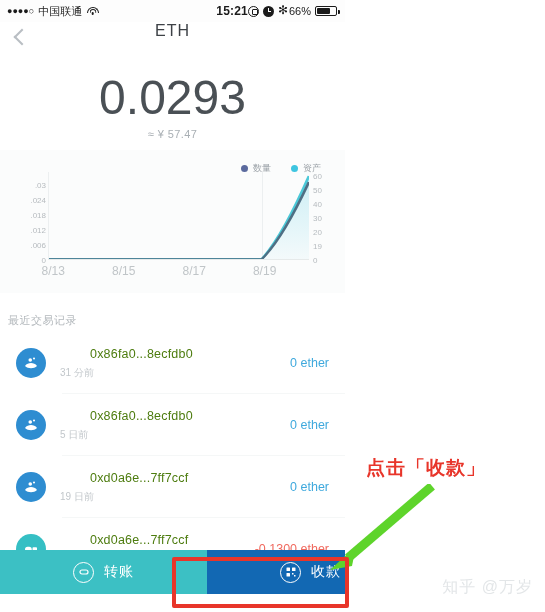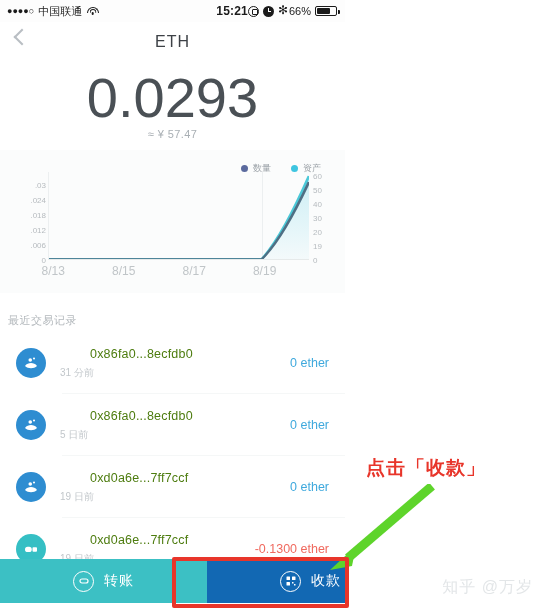--- a/index.html
+++ b/index.html
@@ -46,31 +46,31 @@
   .alarm-ic::before, .alarm-ic::after { content:""; position:absolute; background:#fff; }
   .alarm-ic::before { left:5px; top:2px; width:1px; height:4px; }
   .alarm-ic::after { left:5px; top:5px; width:3px; height:1px; }
   .bt-ic { width: 7px; height: 12px; color:#1b1b1b; font-size: 12px; line-height: 11px; }
   .batt { width: 22px; height: 10px; border: 1.2px solid #1b1b1b; border-radius: 2px; position: relative; }
   .batt::after { content:""; position:absolute; right:-3.5px; top:2.5px; width:2px; height:4px;
                  background:#1b1b1b; border-radius:0 1px 1px 0; }
   .batt i { position:absolute; left:1px; top:1px; bottom:1px; width:66%; background:#1b1b1b; border-radius:1px; }
 
   
-  .navbar { height: 40px; position: relative; display:flex; align-items:center; justify-content:center; }
+  .navbar { height: 40px; position: relative; display:flex; justify-content:center; }
   .back-chevron {
     position:absolute; left: 16px; top: 9px; width: 12px; height: 12px;
     border-left: 2px solid #b9bec3; border-bottom: 2px solid #b9bec3;
     transform: rotate(45deg);
   }
   .nav-title { font-size: 16px; color: #3d4146; letter-spacing: 1px; }
 
   
   .balance-wrap { text-align: center; padding-top: 12px; }
-  .balance-amt { font-size: 56px; color: #4a5055; font-weight: 300; letter-spacing: 0px; line-height: 48px; }
+  .balance-amt { font-size: 48px; color: #4a5055; font-weight: 300; letter-spacing: 0px; line-height: 48px; }
   .balance-fiat { font-size: 11px; color: #a9afb4; margin-top: 6px; letter-spacing: .4px; }
 
   
   .chart-card { margin: 10px 0 0 0; height: 143px; background: #fbfcfc; position: relative; }
   .legend { position: absolute; right: 24px; top: 12px; display: flex; gap: 20px; align-items: center; }
   .legend-item { display:flex; align-items:center; gap: 5px; font-size: 9px; }
   .legend-dot { width: 7px; height: 7px; border-radius: 50%; }
   .legend-label { color: #9aa0a6; }
 
   .plot { position: absolute; left: 0; right: 0; top: 22px; height: 100px; }
@@ -95,21 +95,21 @@
   .tx-icon.recv { background: #2e8dd1; }
   .tx-icon.send { background: #35bfc4; }
   .tx-icon svg { width: 18px; height: 18px; }
   .tx-mid { flex: 1; padding-left: 14px; }
   .tx-addr { font-size: 12.5px; color: #4d7c0f; letter-spacing: .2px; margin-left: 30px; }
   .tx-time { font-size: 10px; color: #c2c7cb; margin-top: 5px; }
   .tx-amt { font-size: 12.5px; color: #3fa9dd; white-space: nowrap; }
   .tx-amt.neg { color: #f06a5f; }
 
   
-  .actionbar { position:absolute; left: 0; bottom: 9px; width: 414px; height: 44px; display:flex; }
+  .actionbar { position:absolute; left: 0; bottom: 18px; width: 414px; height: 44px; display:flex; }
   .act { flex: 1; display:flex; align-items:center; justify-content:center; gap: 10px;
          color: #ffffff; font-size: 14px; letter-spacing: 1px; }
   .act .circ { width: 21px; height: 21px; border-radius: 50%; border: 1.6px solid #ffffff;
                display:flex; align-items:center; justify-content:center; }
   .act .circ svg { width: 12px; height: 12px; }
 
   
   .annot-text {
     position: absolute; left: 366px; top: 455px;
     font-size: 19px; font-weight: bold; color: #e8352a;

